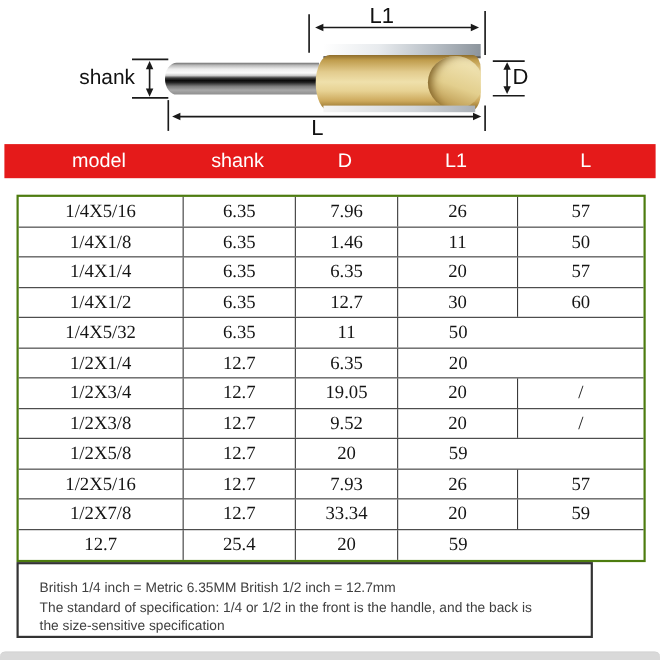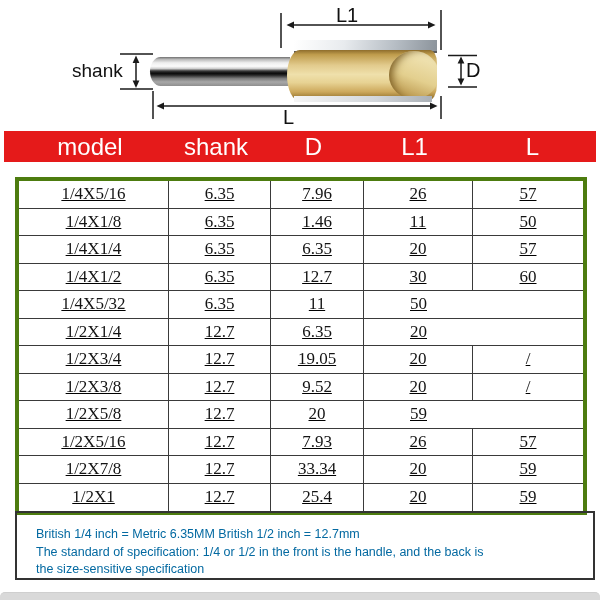--- a/index.html
+++ b/index.html
@@ -39,45 +39,45 @@
   .bit-bottom-strip {
     position:absolute; left:294px; top:96px; width:138px; height:6px;
     background:linear-gradient(90deg,#f5f5f5,#d2d6da 60%,#aab0b6);
   }
   .dims-svg { position:absolute; left:0; top:0; }
   .dims-svg path { stroke:#1a1a1a; stroke-width:1.5; fill:none; }
   .dims-svg polygon { fill:#1a1a1a; }
   
   .red-header {
     position:absolute; left:4px; top:131px; width:592px; height:31px;
-    background:#e51a1a; color:#ffffff; font-size:24px;
+    background:#e51a1a; color:#ffffff; font-size:18px;
     display:grid; grid-template-columns:150px 102px 93px 109px 1fr;
     padding-left:11px; box-sizing:border-box; align-items:center;
   }
   .red-header > div { text-align:center; }
   
   .spec-table {
     position:absolute; left:15px; top:177px; width:572px;
-    border:4px solid #4d7c0f; box-sizing:border-box; background:#ffffff;text-decoration:underline;
+    border:2px solid #4d7c0f; box-sizing:border-box; background:#ffffff;
   }
   .t-row {
     display:grid; grid-template-columns:150px 102px 93px 109px 1fr;
     height:27.5px; border-bottom:1px solid #3a3a3a; box-sizing:border-box;
   }
   .t-row:last-child { border-bottom:none; }
   .t-row > div {
     border-right:1.5px solid #3a3a3a; display:flex; align-items:center; justify-content:center;
     font-family:"Liberation Serif", serif; font-size:17px; color:#141414;
   }
   .t-row > div:last-child { border-right:none;text-align:right; }
   
   .notes-box {
-    position:absolute; left:15px; top:511px; width:580px; height:69px;
+    position:absolute; left:15px; top:511px; width:524px; height:69px;
     border:2px solid #333333; box-sizing:border-box;
-    padding:13px 14px 0 19px; font-size:12.5px; line-height:17.5px; color:#0369a1;
+    padding:13px 14px 0 19px; font-size:12.5px; line-height:17.5px; color:#404040;
   }
   
   .bottom-bar {
     position:absolute; left:0; top:592px; width:600px; height:8px;
     background:#d9d9d9; border-top:1px solid #cfcfcf;
     border-radius:5px 5px 0 0; box-sizing:border-box;
   }
 </style>
 </head>
 <body>
@@ -201,21 +201,20 @@
     <div>57</div>
   </div>
   <div class="t-row">
     <div>1/2X7/8</div>
     <div>12.7</div>
     <div>33.34</div>
     <div>20</div>
     <div>59</div>
   </div>
   <div class="t-row">
-    <div>1/2X1</div>
     <div>12.7</div>
     <div>25.4</div>
     <div>20</div>
     <div>59</div>
   </div>
 </div>
 
 <div class="notes-box">
   <div>British 1/4 inch = Metric 6.35MM British 1/2 inch = 12.7mm</div>
   <div>The standard of specification: 1/4 or 1/2 in the front is the handle, and the back is</div>

